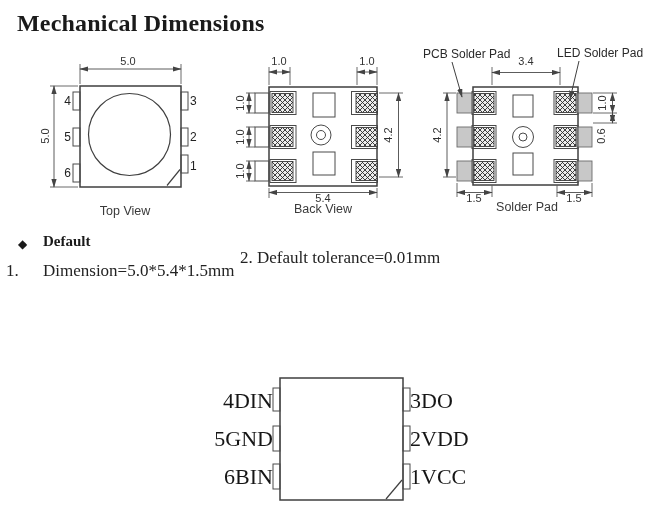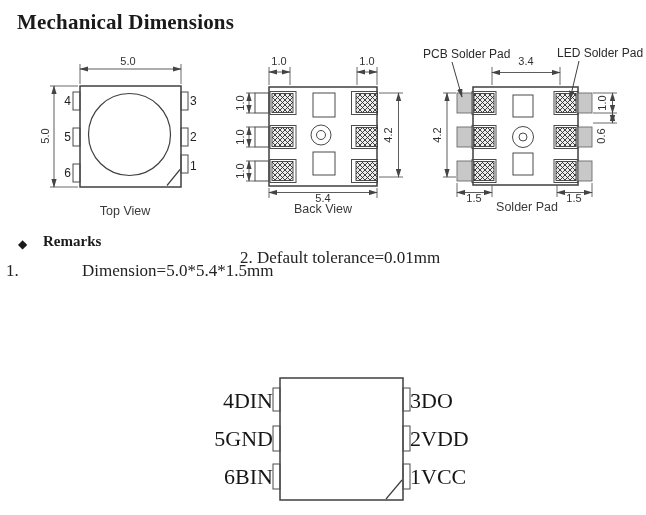--- a/index.html
+++ b/index.html
@@ -1,19 +1,19 @@
 <!DOCTYPE html>
 <html><head>
 <meta charset="utf-8">
 <style>
   html,body{margin:0;padding:0;background:#fff;}
   #page{position:relative;width:646px;height:515px;background:#ffffff;overflow:hidden;
         font-family:"Liberation Serif", serif;color:#1a1a1a;}
   .abs{position:absolute;}
-  .h1{font-size:21px;font-weight:bold;letter-spacing:.2px;}
+  .h1{font-size:24px;font-weight:bold;letter-spacing:.2px;}
   .h2{font-size:15px;font-weight:bold;}
   .bullet{font-size:12px;}
   .remark-text{font-size:17px;color:#222;}
   svg{position:absolute;left:0;top:0;}
   .outline{stroke:#3f3f3f;stroke-width:1.5;fill:#ffffff;}
   .outline2{stroke:#3f3f3f;stroke-width:1.2;fill:none;}
   .padframe{stroke:#4a4a4a;stroke-width:1;fill:none;}
   .hatched{stroke:#3a3a3a;stroke-width:.9;}
   .gray{stroke:#6a6a6a;stroke-width:.9;}
   .ext{stroke:#5a5a5a;stroke-width:.9;fill:none;}
@@ -209,20 +209,20 @@
       <text class="pin-label" x="273" y="484" text-anchor="end">6BIN</text>
       <text class="pin-label" x="410" y="408">3DO</text>
       <text class="pin-label" x="410" y="446">2VDD</text>
       <text class="pin-label" x="410" y="484">1VCC</text>
     </g>
   </svg>
 
   <div class="abs h1" style="left:17px;top:10px;">Mechanical Dimensions</div>
 
   <span class="abs bullet" style="left:18px;top:237px;">◆</span>
-  <span class="abs h2" style="left:43px;top:233px;">Remarks</span>
+  <span class="abs h2" style="left:43px;top:233px;">Default</span>
 
   <span class="abs remark-text" style="left:6px;top:261px;">1.</span>
-  <span class="abs remark-text" style="left:43px;top:261px;margin-left:39px;">Dimension=5.0*5.4*1.5mm</span>
+  <span class="abs remark-text" style="left:43px;top:261px;">Dimension=5.0*5.4*1.5mm</span>
   <span class="abs remark-text" style="left:240px;top:248px;">2. Default tolerance=0.01mm</span>
 
 
 </div>
 
 </body></html>

